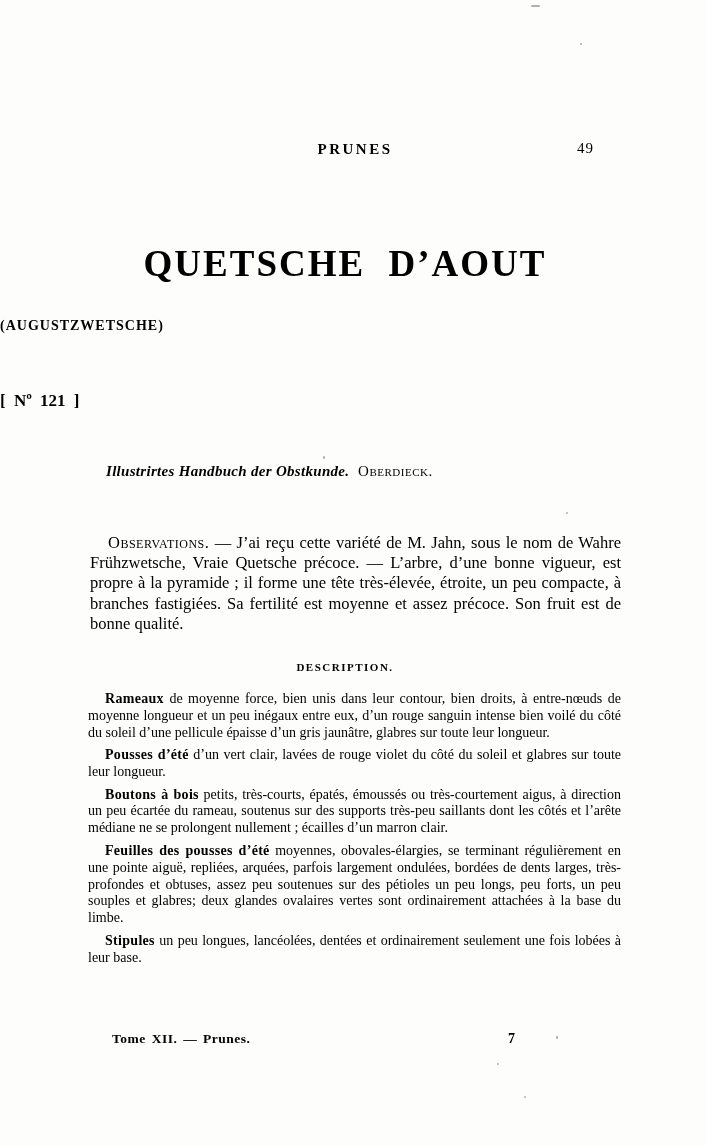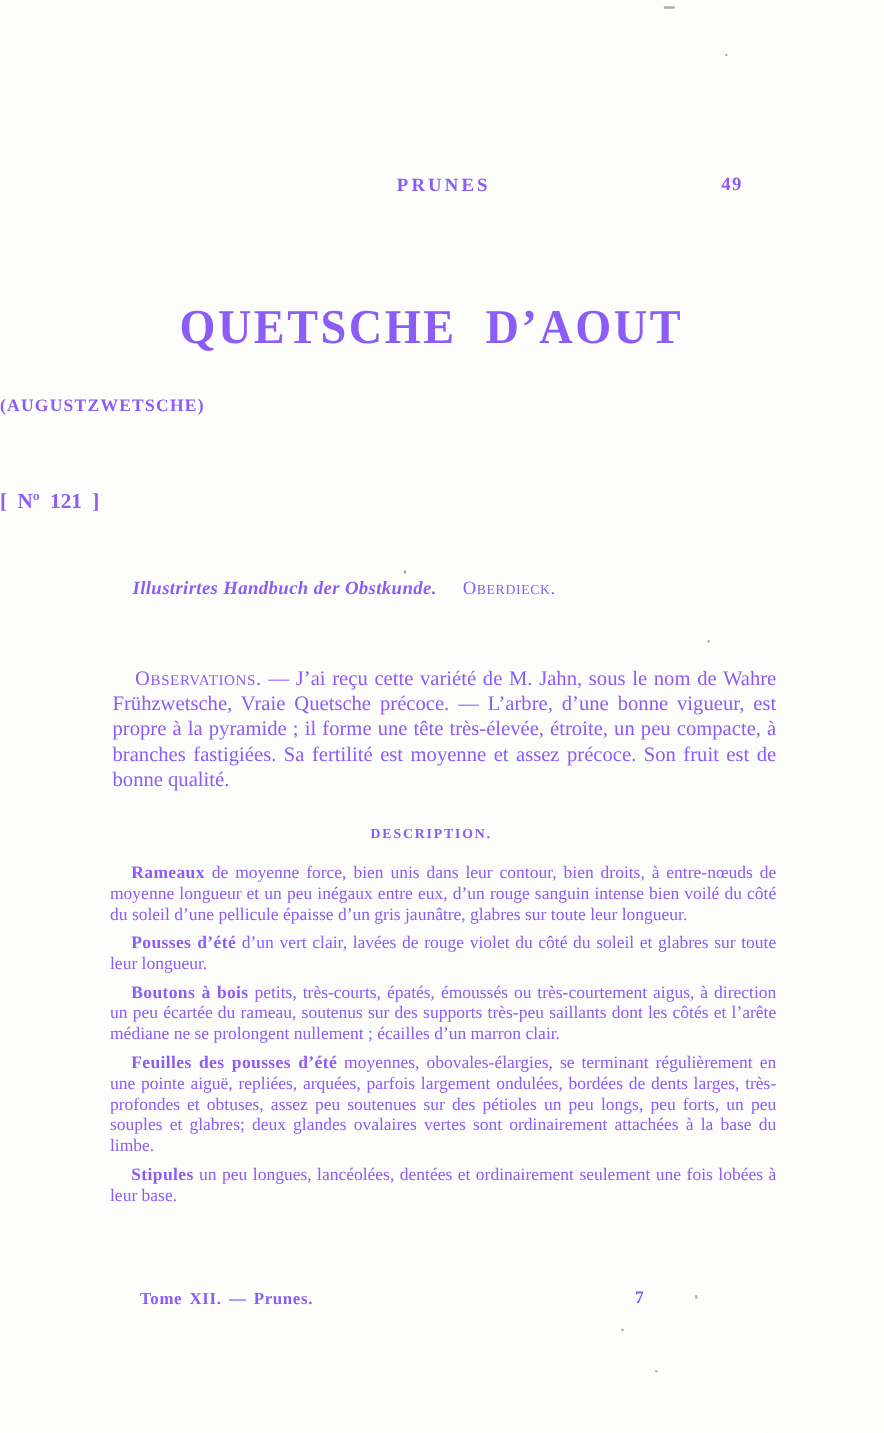--- a/index.html
+++ b/index.html
@@ -1,30 +1,30 @@
 <!DOCTYPE html>
 <html><head>
 <meta charset="utf-8">
 <style>
   html,body{margin:0;padding:0;background:#ffffff;}
   .page{
     position:relative;
     width:707px;height:1146px;
     background:#fdfdfc;
     font-family:"Liberation Serif","DejaVu Serif",serif;
-    color:#8b5cf6;
+    color:#000000;
     overflow:hidden;
   }
   .running-head{
     position:absolute;top:141px;left:90px;width:530px;
     text-align:center;font-size:15px;font-weight:700;letter-spacing:2.5px;
   }
   .page-number{
     position:absolute;top:140px;left:577px;
-    font-size:15px;font-weight:700;letter-spacing:1px;
+    font-size:15px;font-weight:400;letter-spacing:1px;
   }
   .main-title{
     position:absolute;top:240px;left:0;width:690px;
     text-align:center;
     font-size:37px;font-weight:700;letter-spacing:2px;word-spacing:12px;
     transform:scaleY(1.05);transform-origin:top center;
     white-space:nowrap;
   }
   .subtitle{
     position:absolute;top:318px;left:0;width:690px;
@@ -32,21 +32,21 @@
   }
   .variety-number{
     position:absolute;top:391px;left:0;width:690px;
     text-align:left;font-size:17px;font-weight:700;word-spacing:4px;
   }
   .reference{
     position:absolute;top:463px;left:106px;
     font-size:15px;
   }
   .ref-source{font-style:italic;font-weight:600;letter-spacing:0.3px;}
-  .ref-author{font-variant:small-caps;margin-left:17px;letter-spacing:0.5px;}
+  .ref-author{font-variant:small-caps;margin-left:5px;letter-spacing:0.5px;}
   .observations{
     position:absolute;top:533px;left:90px;width:531px;
     font-size:16.5px;line-height:20.2px;
     text-align:justify;text-indent:18px;
   }
   .sc{font-variant:small-caps;letter-spacing:0.5px;}
   .desc-heading{
     position:absolute;top:661px;left:0;width:690px;
     text-align:center;font-size:11px;font-weight:600;letter-spacing:1.5px;
   }

